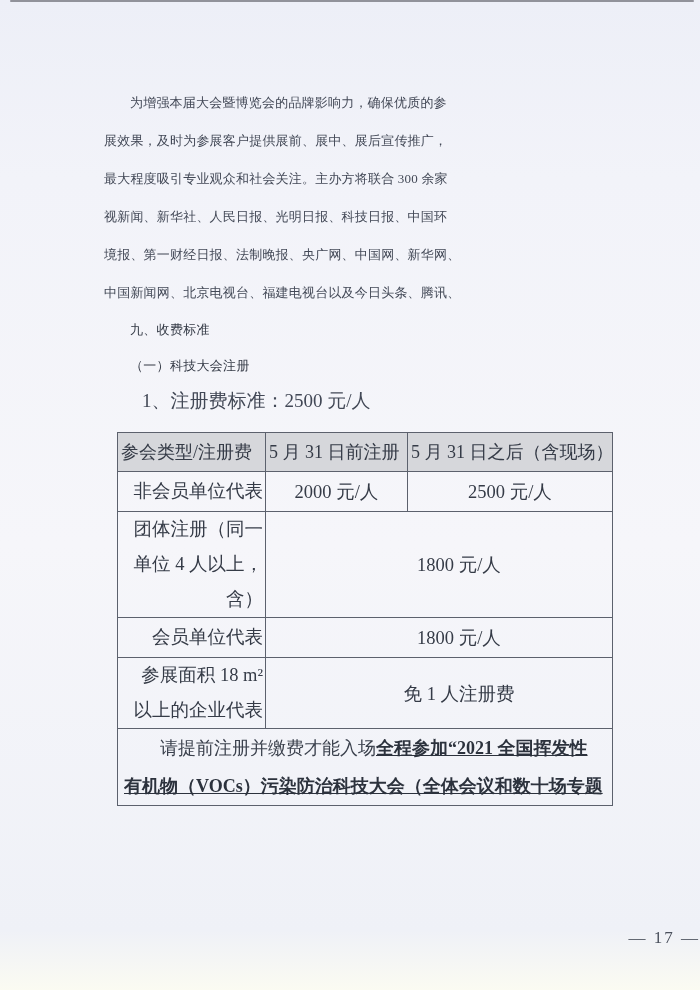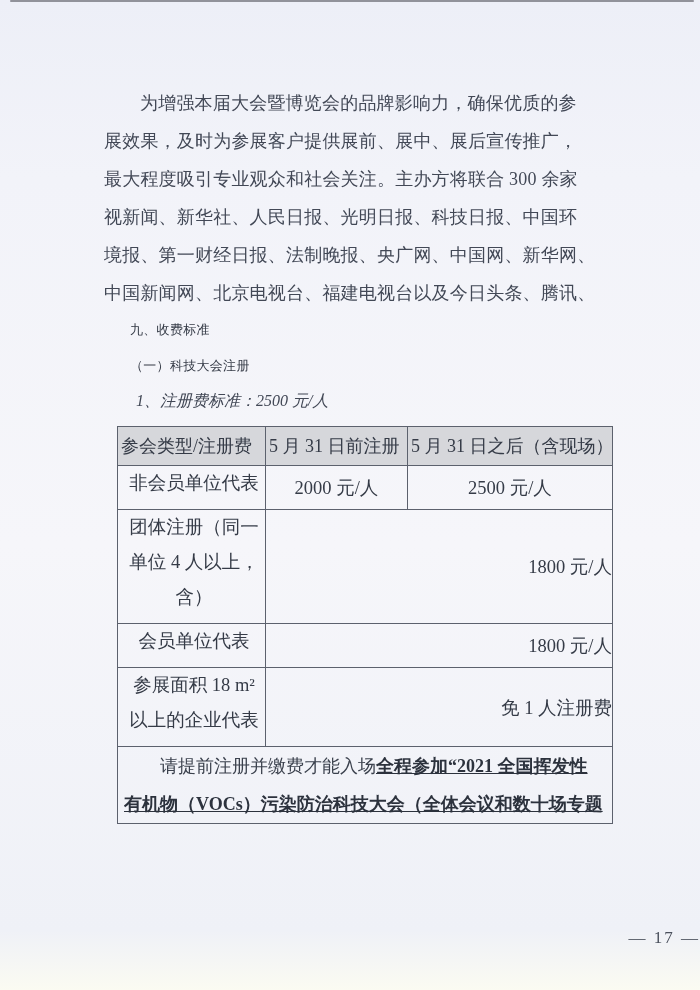--- a/index.html
+++ b/index.html
@@ -12,53 +12,53 @@
     position:relative;width:700px;height:990px;
     background:linear-gradient(180deg,#edeff7 0%,#f2f3f9 18%,#f6f6fa 55%,#eff1f7 94%,#fbfbf2 100%);
     color:#3e4450;
   }
   .scan-edge{
     position:absolute;top:0;left:10px;right:6px;height:2px;
     background:#45454e;opacity:.55;border-radius:1px;
   }
   .content{position:absolute;left:104px;top:84px;width:496px;}
   .pline{
-    font-size:18px;line-height:38px;white-space:nowrap;
+    font-size:13px;line-height:38px;white-space:nowrap;
     letter-spacing:.2px;color:#424856;
   }
   .pline.indent{text-indent:2em;}
   .heading{
     font-size:13px;font-weight:normal;line-height:36px;
     text-indent:2em;color:#343a46;white-space:nowrap;letter-spacing:.3px;
   }
   .listitem{
-    font-size:16px;line-height:34px;text-indent:2em;
-    color:#424856;white-space:nowrap;font-style:italic;
+    font-size:19px;line-height:34px;text-indent:2em;
+    color:#424856;white-space:nowrap;
   }
   table.fee-table{
     border-collapse:collapse;table-layout:fixed;
-    width:495px;margin:8px 0 0 13px;
+    width:495px;margin:14px 0 0 13px;
     font-size:18.5px;color:#353b47;
   }
   .fee-table td,.fee-table th{
     border:1px solid #5c616d;
     padding:0;vertical-align:middle;
     font-weight:normal;
   }
   .fee-table tr.thead th{
     background:#d6d7db;
     font-size:18px;text-align:left;padding:0 3px;
     white-space:nowrap;overflow:hidden;height:38px;
   }
   .fee-table td.cat{
-    padding:0 2px 8px 7px;line-height:35px;text-align:center;
+    padding:0 2px 0 7px;line-height:35px;text-align:right;
   }
   .fee-table td.val{text-align:center;white-space:nowrap;}
   .fee-table td.merged{
-    text-align:right;padding-left:40px;white-space:nowrap;
+    text-align:center;padding-left:40px;white-space:nowrap;
   }
   .fee-table tr.noterow td{padding:0 6px;}
   .note-box{height:76px;overflow:hidden;}
   .note-l1,.note-l2{
     font-size:18px;line-height:38px;white-space:nowrap;color:#3b414d;
   }
   .note-l1{text-indent:2em;}
   .bold{font-weight:bold;color:#2c323d;text-decoration:underline;}
   .footer{
     position:absolute;left:0;top:928px;width:100%;

